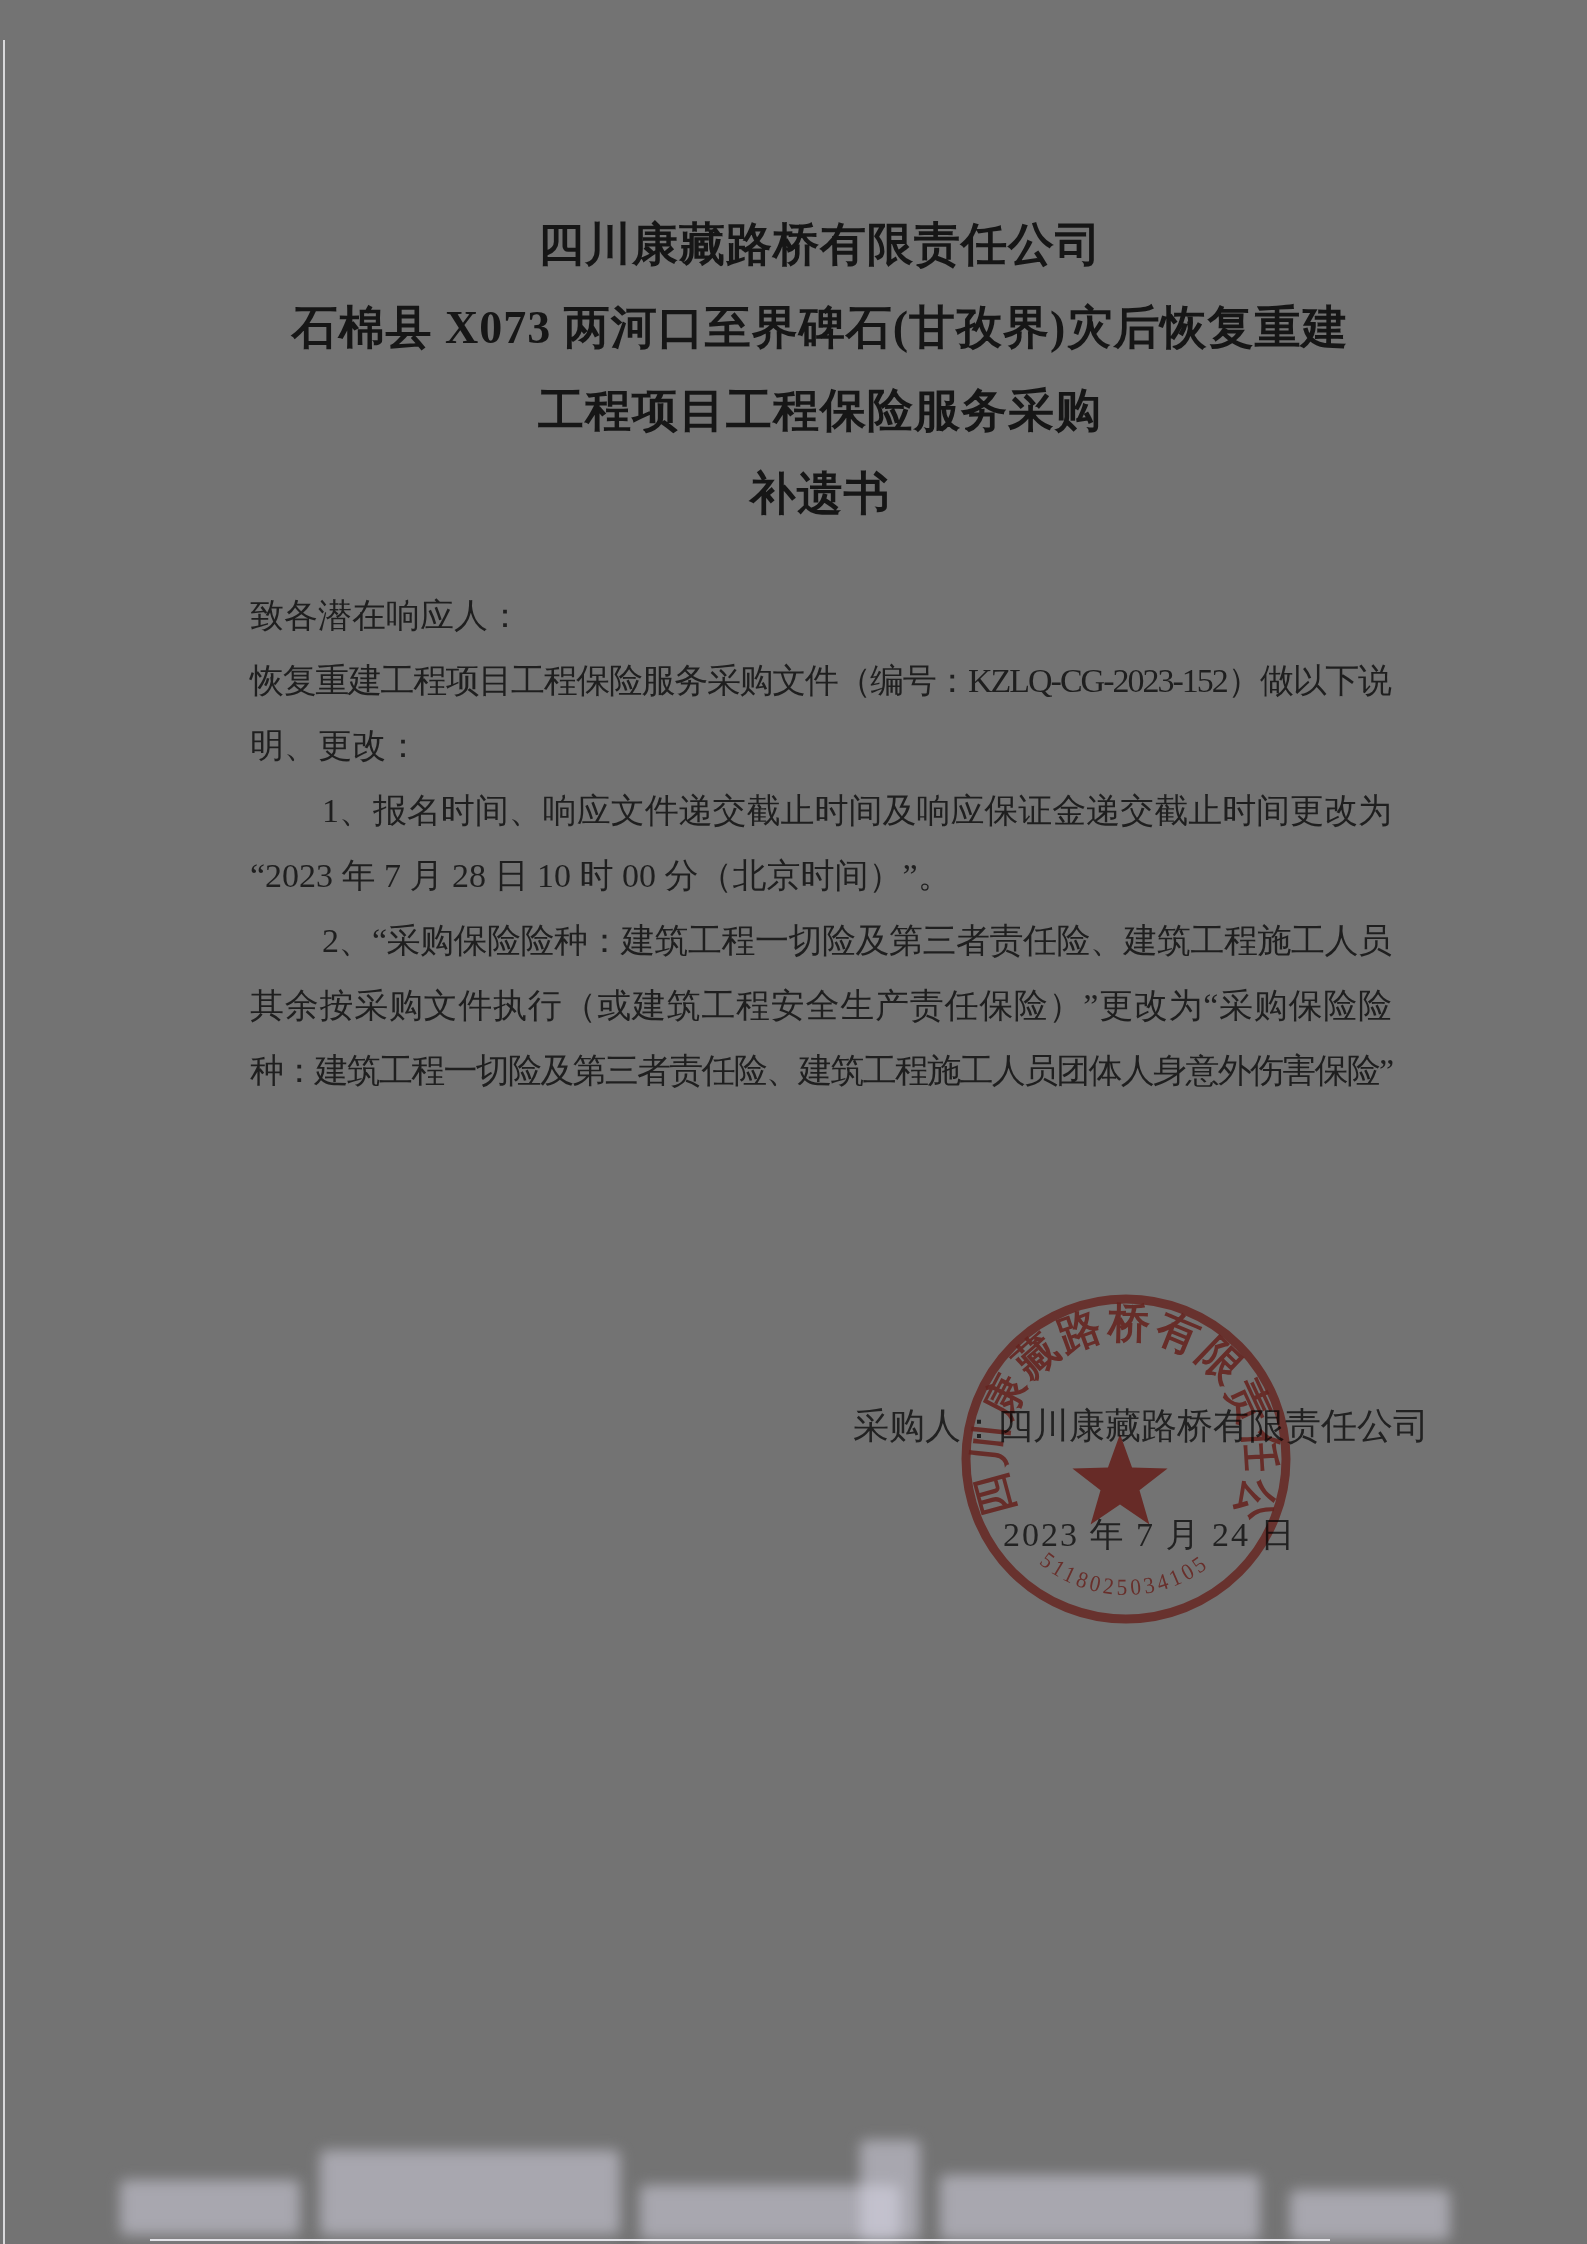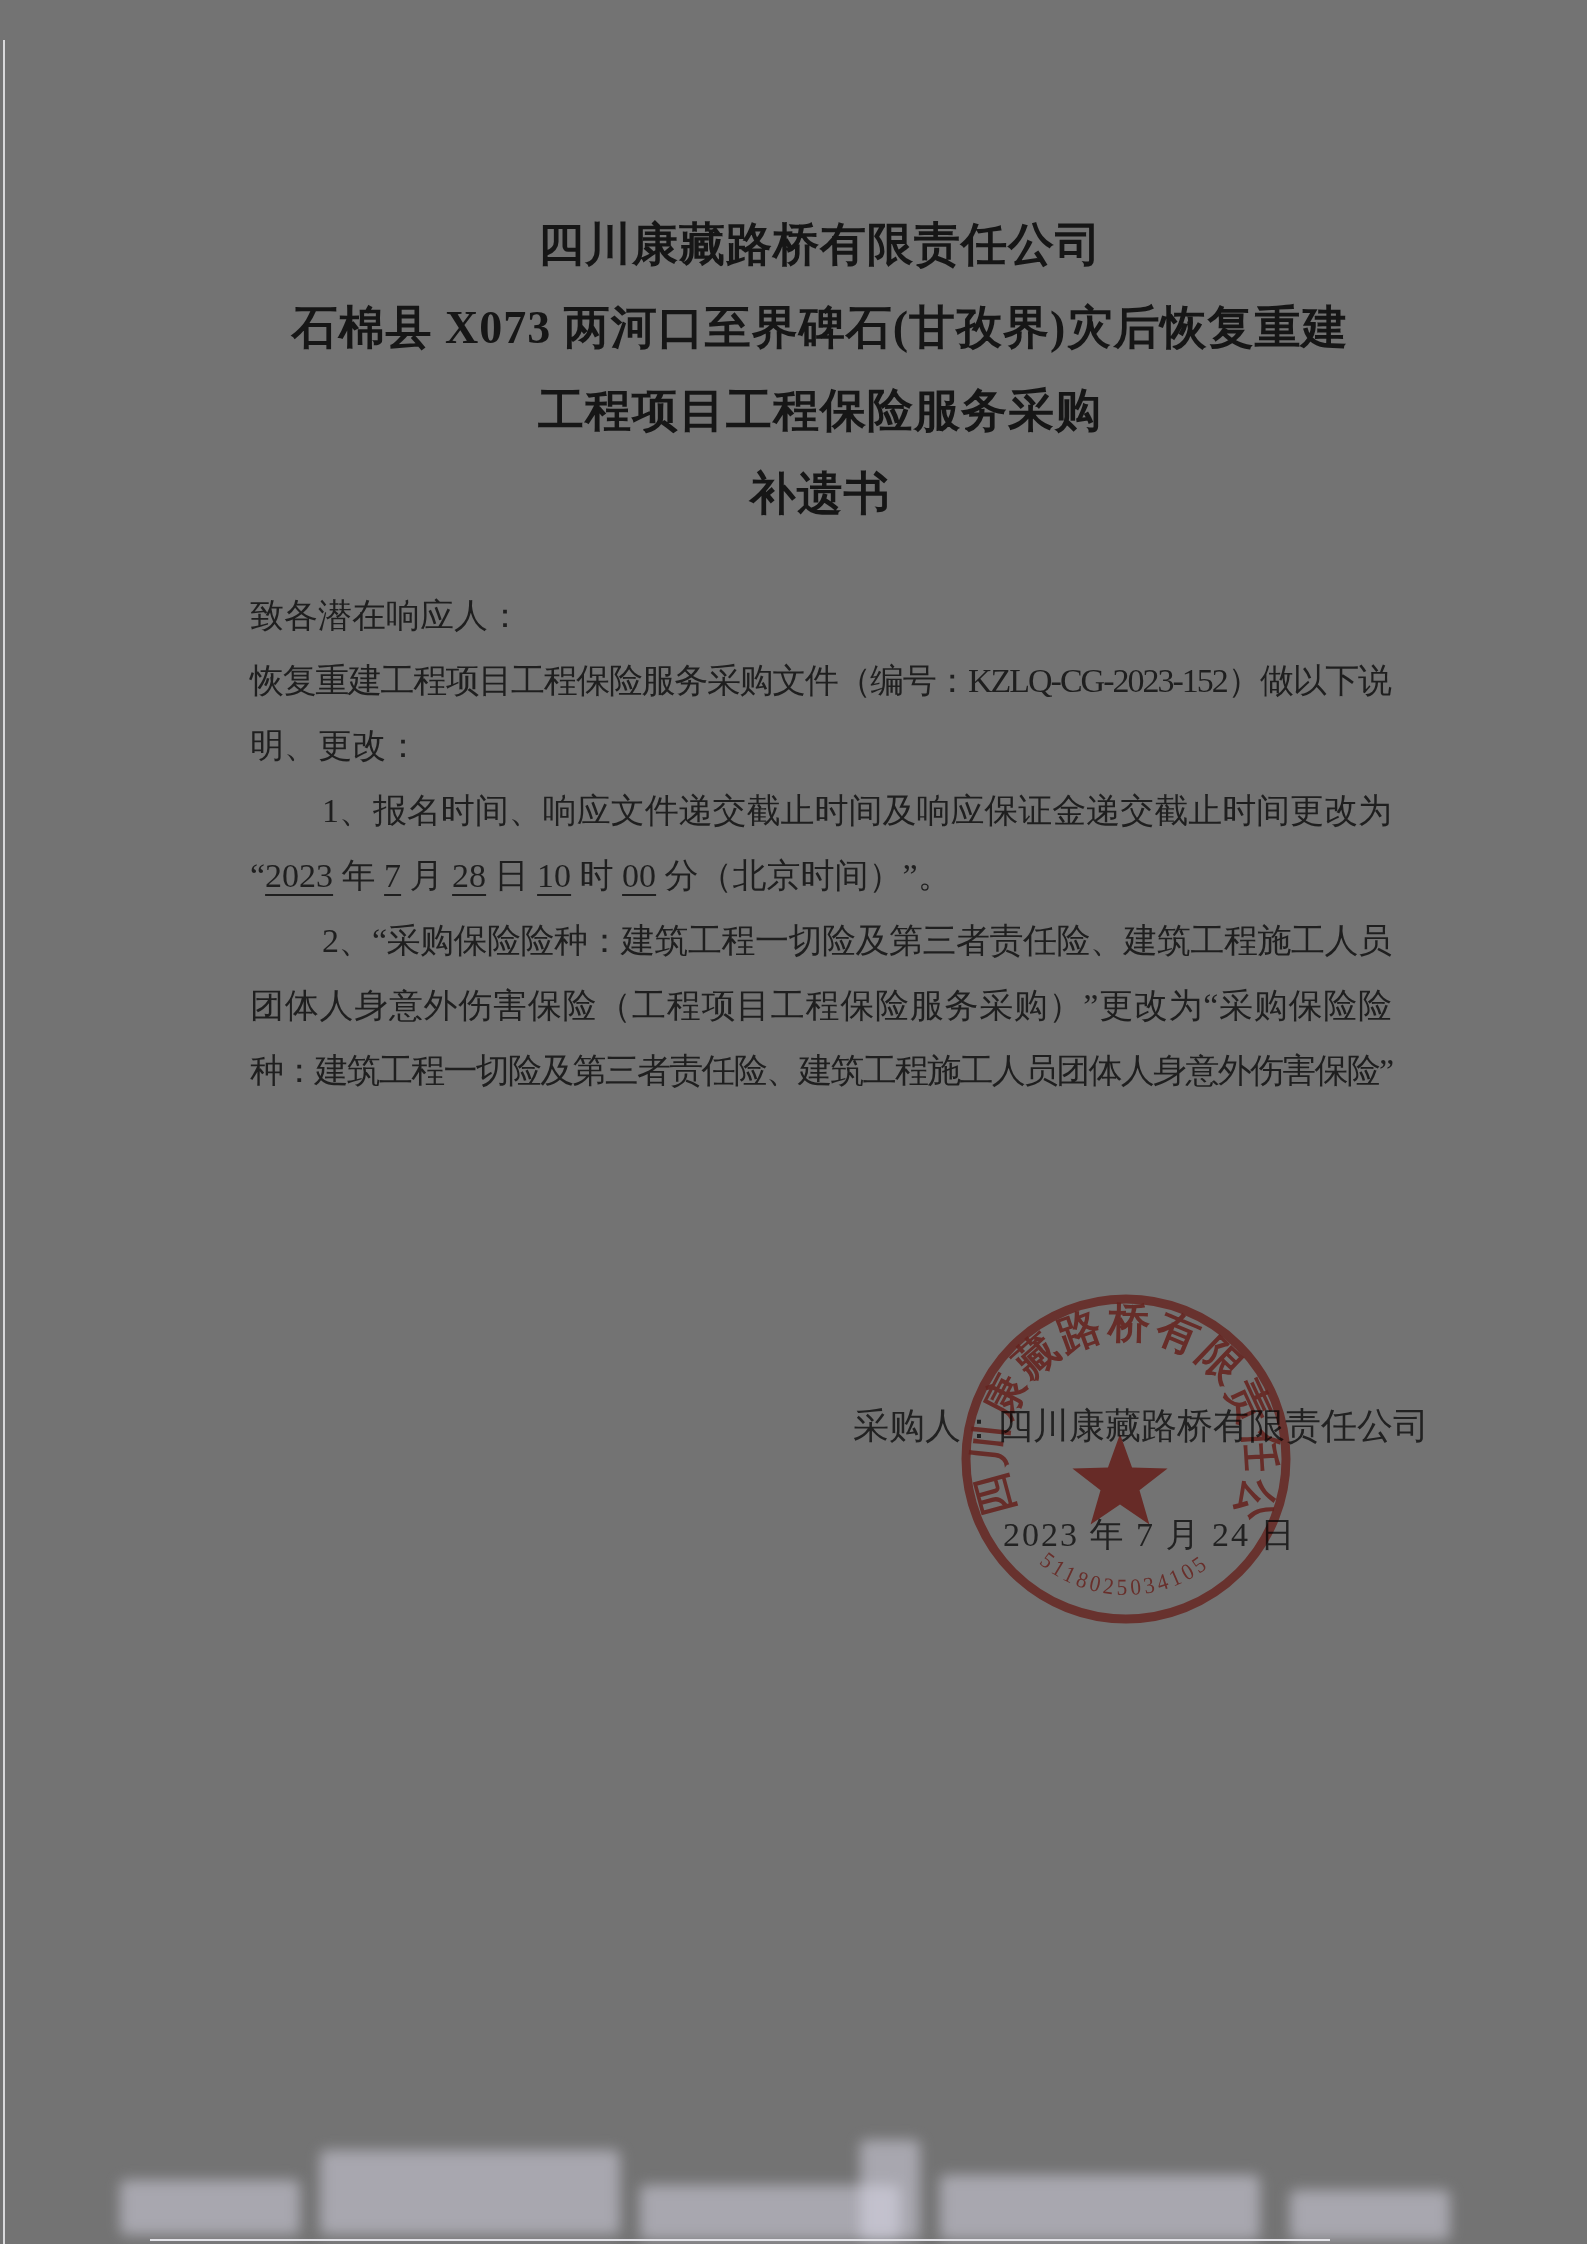--- a/index.html
+++ b/index.html
@@ -32,21 +32,21 @@
     font-size:34px;line-height:65px;white-space:nowrap;
   }
   .body-block .line{width:1140px;}
   .line.indent{text-indent:72px;}
   .line.justify{
     white-space:normal;
     text-align:justify;text-align-last:justify;
     letter-spacing:-2px;
   }
   .line.tight{letter-spacing:-4px;}
-  .u{text-decoration:underline;text-underline-offset:7px;text-decoration-thickness:2px;}
+  .u{text-underline-offset:7px;text-decoration-thickness:2px;}
 
   .sig-buyer{position:absolute;left:853px;top:1402px;font-size:36px;white-space:nowrap;color:#222;}
   .sig-date{position:absolute;left:1003px;top:1468px;font-size:34px;letter-spacing:2px;white-space:nowrap;color:#222;margin-top:44px;}
 
   .seal{position:absolute;left:926px;top:1249px;mix-blend-mode:multiply;opacity:.88;}
   .seal text{font-family:"Liberation Serif","DejaVu Serif",serif;}
 </style>
 </head>
 <body>
 
@@ -61,21 +61,21 @@
     <div>补遗书</div>
   </div>
 
   <div class="body-block" id="body-block">
       <div class="line">致各潜在响应人：</div>
       <div class="line justify">恢复重建工程项目工程保险服务采购文件（编号：KZLQ-CG-2023-152）做以下说</div>
       <div class="line">明、更改：</div>
       <div class="line indent justify">1、报名时间、响应文件递交截止时间及响应保证金递交截止时间更改为</div>
       <div class="line"><span>“</span><span class="u">2023</span><span> 年 </span><span class="u">7</span><span> 月 </span><span class="u">28</span><span> 日 </span><span class="u">10</span><span> 时 </span><span class="u">00</span><span> 分（北京时间）”。</span></div>
       <div class="line indent justify">2、“采购保险险种：建筑工程一切险及第三者责任险、建筑工程施工人员</div>
-      <div class="line justify">团体人身意外伤害保险（工程项目工程保险服务采购）”更改为“采购保险险</div>
+      <div class="line justify">其余按采购文件执行（或建筑工程安全生产责任保险）”更改为“采购保险险</div>
       <div class="line justify tight">种：建筑工程一切险及第三者责任险、建筑工程施工人员团体人身意外伤害保险”</div>
     </div>
 
   <div class="sig-buyer"><span>采购人：</span><span>四川康藏路桥有限责任公司</span></div>
 
   <div class="sig-date">2023 年 7 月 24 日</div>
 
   <svg class="seal" width="400" height="420" viewBox="-200 -210 400 420">
     <circle cx="0" cy="0" r="160" fill="none" stroke="#dd3428" stroke-width="9" opacity="0.82"></circle>
     <defs>

